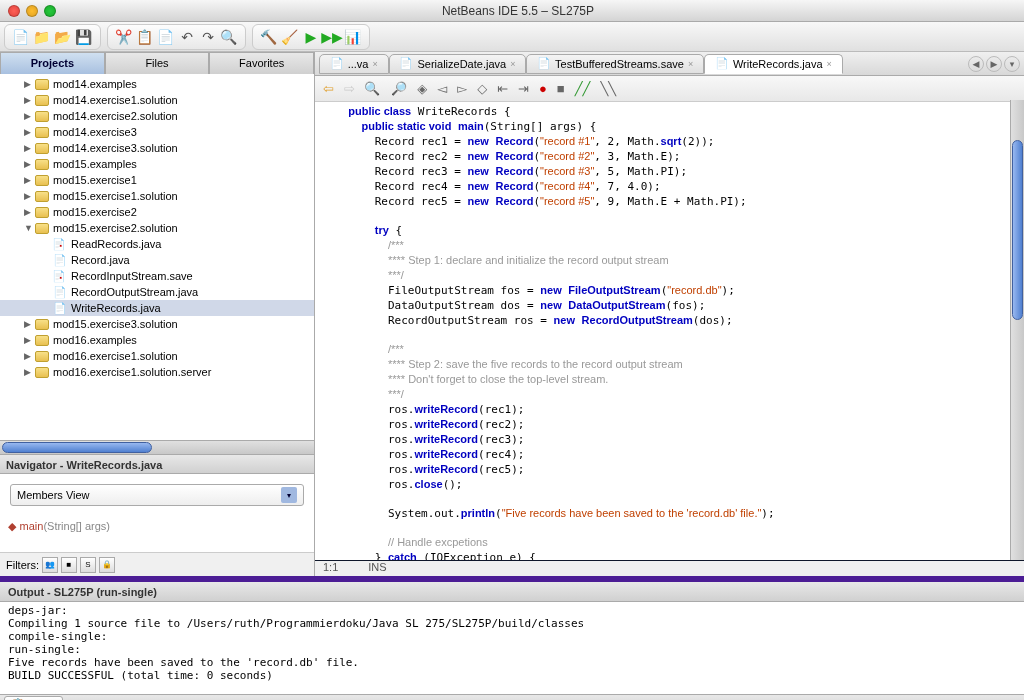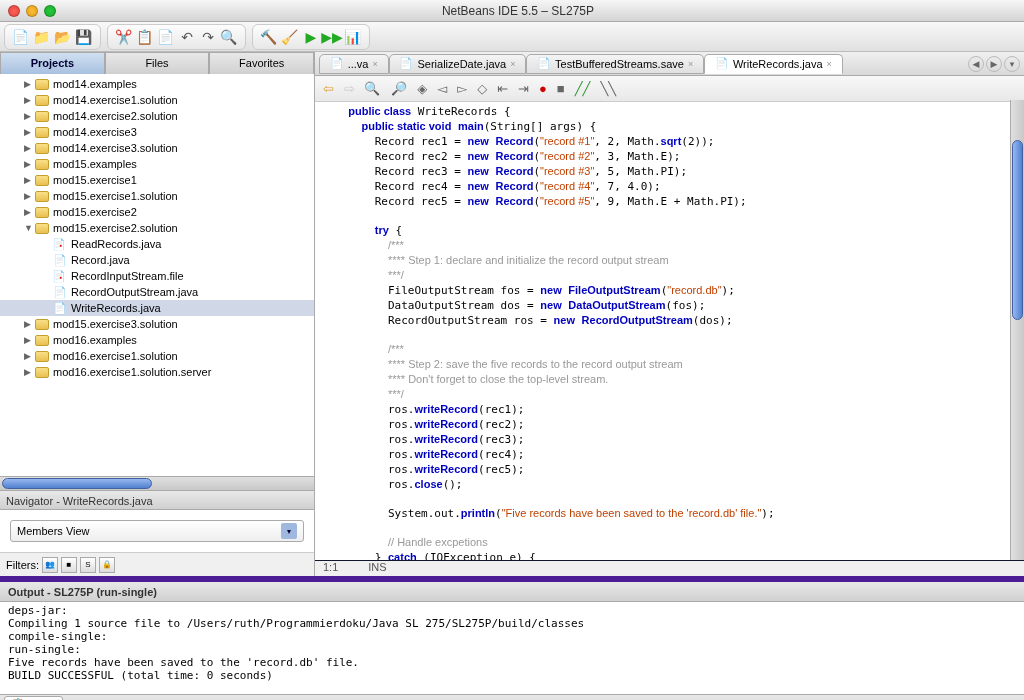--- a/index.html
+++ b/index.html
@@ -20,21 +20,21 @@
 .tab{flex:1;border:1px solid #aaa;border-bottom:none;text-align:center;line-height:20px;background:linear-gradient(#e8e8e8,#d0d0d0);cursor:pointer}
 .tab.active{background:linear-gradient(#d0e0f0,#a8c0e0);font-weight:bold;color:#003}
 .tree{flex:1;overflow:auto;padding:2px 0;font-size:11px}
 .titem{display:flex;align-items:center;height:16px;padding-left:6px;cursor:pointer;white-space:nowrap}
 .titem .arr{width:10px;color:#666;font-size:9px}
 .titem .ico{width:16px;height:14px;margin-right:3px;display:inline-flex;align-items:center;justify-content:center;font-size:10px}
 .pkg{background:linear-gradient(#f8e088,#e8c050);border:1px solid #c0a030;border-radius:2px;width:14px;height:11px}
 .titem.selected{background:#d0d8e8}
 .hscroll{height:14px;background:linear-gradient(#e0e0e0,#c8c8c8);border-top:1px solid #aaa;position:relative}
 .hscroll .thumb{position:absolute;left:2px;top:1px;width:150px;height:11px;border-radius:6px;background:linear-gradient(#98b8f0,#5080d0);border:1px solid #4060a0}
-.navhead{height:20px;background:linear-gradient(#e8e8e8,#d0d0d0);border-top:1px solid #aaa;border-bottom:1px solid #aaa;padding:0 6px;line-height:20px;font-weight:normal;color:#333}
+.navhead{height:20px;background:linear-gradient(#e8e8e8,#d0d0d0);border-top:1px solid #aaa;border-bottom:1px solid #aaa;padding:0 6px;line-height:20px;font-weight:bold;color:#333}
 .dropdown{height:22px;margin:10px;border:1px solid #aaa;border-radius:3px;background:linear-gradient(#fff,#eee);display:flex;align-items:center;padding:0 6px;justify-content:space-between}
 .dropdown .dbtn{width:16px;height:16px;background:#a0b8e0;border-radius:2px;display:flex;align-items:center;justify-content:center;font-size:8px;color:#003}
 .navbody{flex:0 0 36px;padding:4px 8px}
 .navbody .m{color:#b04030}
 .filters{height:24px;border-top:1px solid #ccc;display:flex;align-items:center;gap:3px;padding:0 6px;background:#f0f0f0}
 .filters .fbtn{width:16px;height:16px;border:1px solid #aaa;background:linear-gradient(#fff,#ddd);font-size:8px;display:flex;align-items:center;justify-content:center}
 .right{flex:1;display:flex;flex-direction:column;background:#fff}
 .edtabs{height:24px;background:linear-gradient(#f0f0f0,#d8d8d8);display:flex;align-items:center;padding:0 4px;gap:0;border-bottom:1px solid #aaa}
 .edtab{padding:0 10px;height:20px;border:1px solid #aaa;border-top-left-radius:5px;border-top-right-radius:5px;display:flex;align-items:center;gap:4px;background:linear-gradient(#f4f4f4,#e0e0e0);cursor:pointer;font-size:11px}
 .edtab.active{background:#fff;border-bottom-color:#fff}
@@ -182,21 +182,21 @@
           <span class="ico">
             <span style="color:#06c">📄</span>
           </span>
           <span>Record.java</span>
         </div>
         <div class="titem" style="padding-left: 42px;">
           <span class="arr"></span>
           <span class="ico">
             <span style="color:#06c">📄<span style="color:#c00;font-size:7px;position:relative;left:-6px">▪</span></span>
           </span>
-          <span>RecordInputStream.file</span>
+          <span>RecordInputStream.save</span>
         </div>
         <div class="titem" style="padding-left: 42px;">
           <span class="arr"></span>
           <span class="ico">
             <span style="color:#06c">📄</span>
           </span>
           <span>RecordOutputStream.java</span>
         </div>
         <div class="titem selected" style="padding-left: 42px;">
           <span class="arr"></span>
@@ -234,20 +234,23 @@
           <span>mod16.exercise1.solution.server</span>
         </div>
       </div>
     <div class="hscroll">
         <div class="thumb"></div>
       </div>
     <div class="navhead">Navigator - WriteRecords.java</div>
     <div class="dropdown">
       <span>Members View</span>
       <span class="dbtn">▾</span>
+    </div>
+    <div class="navbody">
+      <span style="color:#b04030">◆</span> <span class="m">main</span><span style="color:#888">(String[] args)</span>
     </div>
     <div class="filters">
       <span>Filters:</span>
       <span class="fbtn">👥</span>
       <span class="fbtn">■</span>
       <span class="fbtn">S</span>
       <span class="fbtn">🔒</span>
     </div>
   </div>
 

